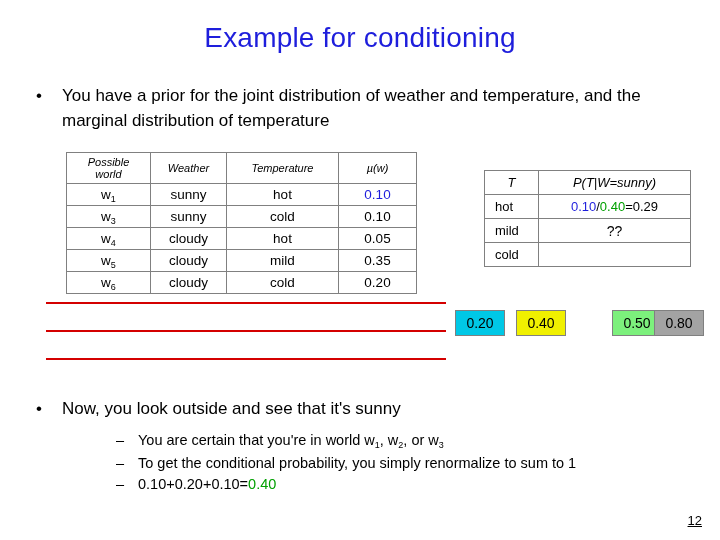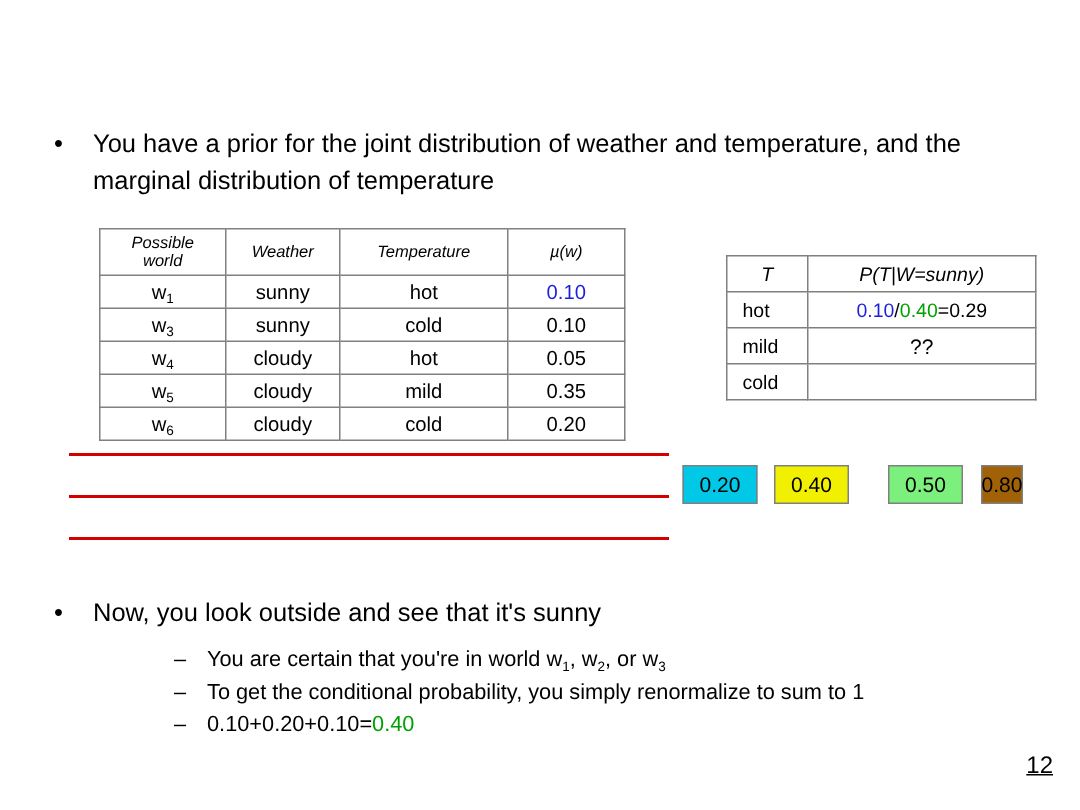--- a/index.html
+++ b/index.html
@@ -138,22 +138,22 @@
     height: 26px;
     border: 1px solid #808080;
     font-size: 14px;
     display: flex;
     align-items: center;
     justify-content: center;
     box-sizing: border-box;
   }
   #cbox-1 { left: 455px; width: 50px; background: #00c8e6; }
   #cbox-2 { left: 516px; width: 50px; background: #f0f000; }
-  #cbox-3 { left: 592px; width: 50px; background: #7cf07c; }
-  #cbox-4 { left: 654px; width: 28px; background: #a16207; }
+  #cbox-3 { left: 612px; width: 50px; background: #7cf07c; }
+  #cbox-4 { left: 654px; width: 50px; background: #a3a3a3; }
 
   
   #subbullets {
     position: absolute;
     left: 116px;
     top: 430px;
     width: 580px;
     font-size: 14.5px;
     line-height: 21px;
   }
@@ -163,30 +163,31 @@
   }
   #subbullets .dash {
     position: absolute;
     left: 0;
     top: 0;
   }
 
   .pagenum {
     position: absolute;
     right: 18px;
-    bottom: 20px;
-    font-size: 16px;
+    bottom: 12px;
+    font-size: 13px;
     text-decoration: underline;
   }
 </style>
 </head>
 <body>
 
 <div id="slide">
 
+  <div class="title">Example for conditioning</div>
 
   <div class="bullet1" id="bullet-prior">
     <span class="dot">•</span>
     <span class="btext">You have a prior for the joint distribution of weather and temperature, and the marginal distribution of temperature</span>
   </div>
 
   <table id="main-table">
     <thead>
       <tr>
         <td class="col-pw">

